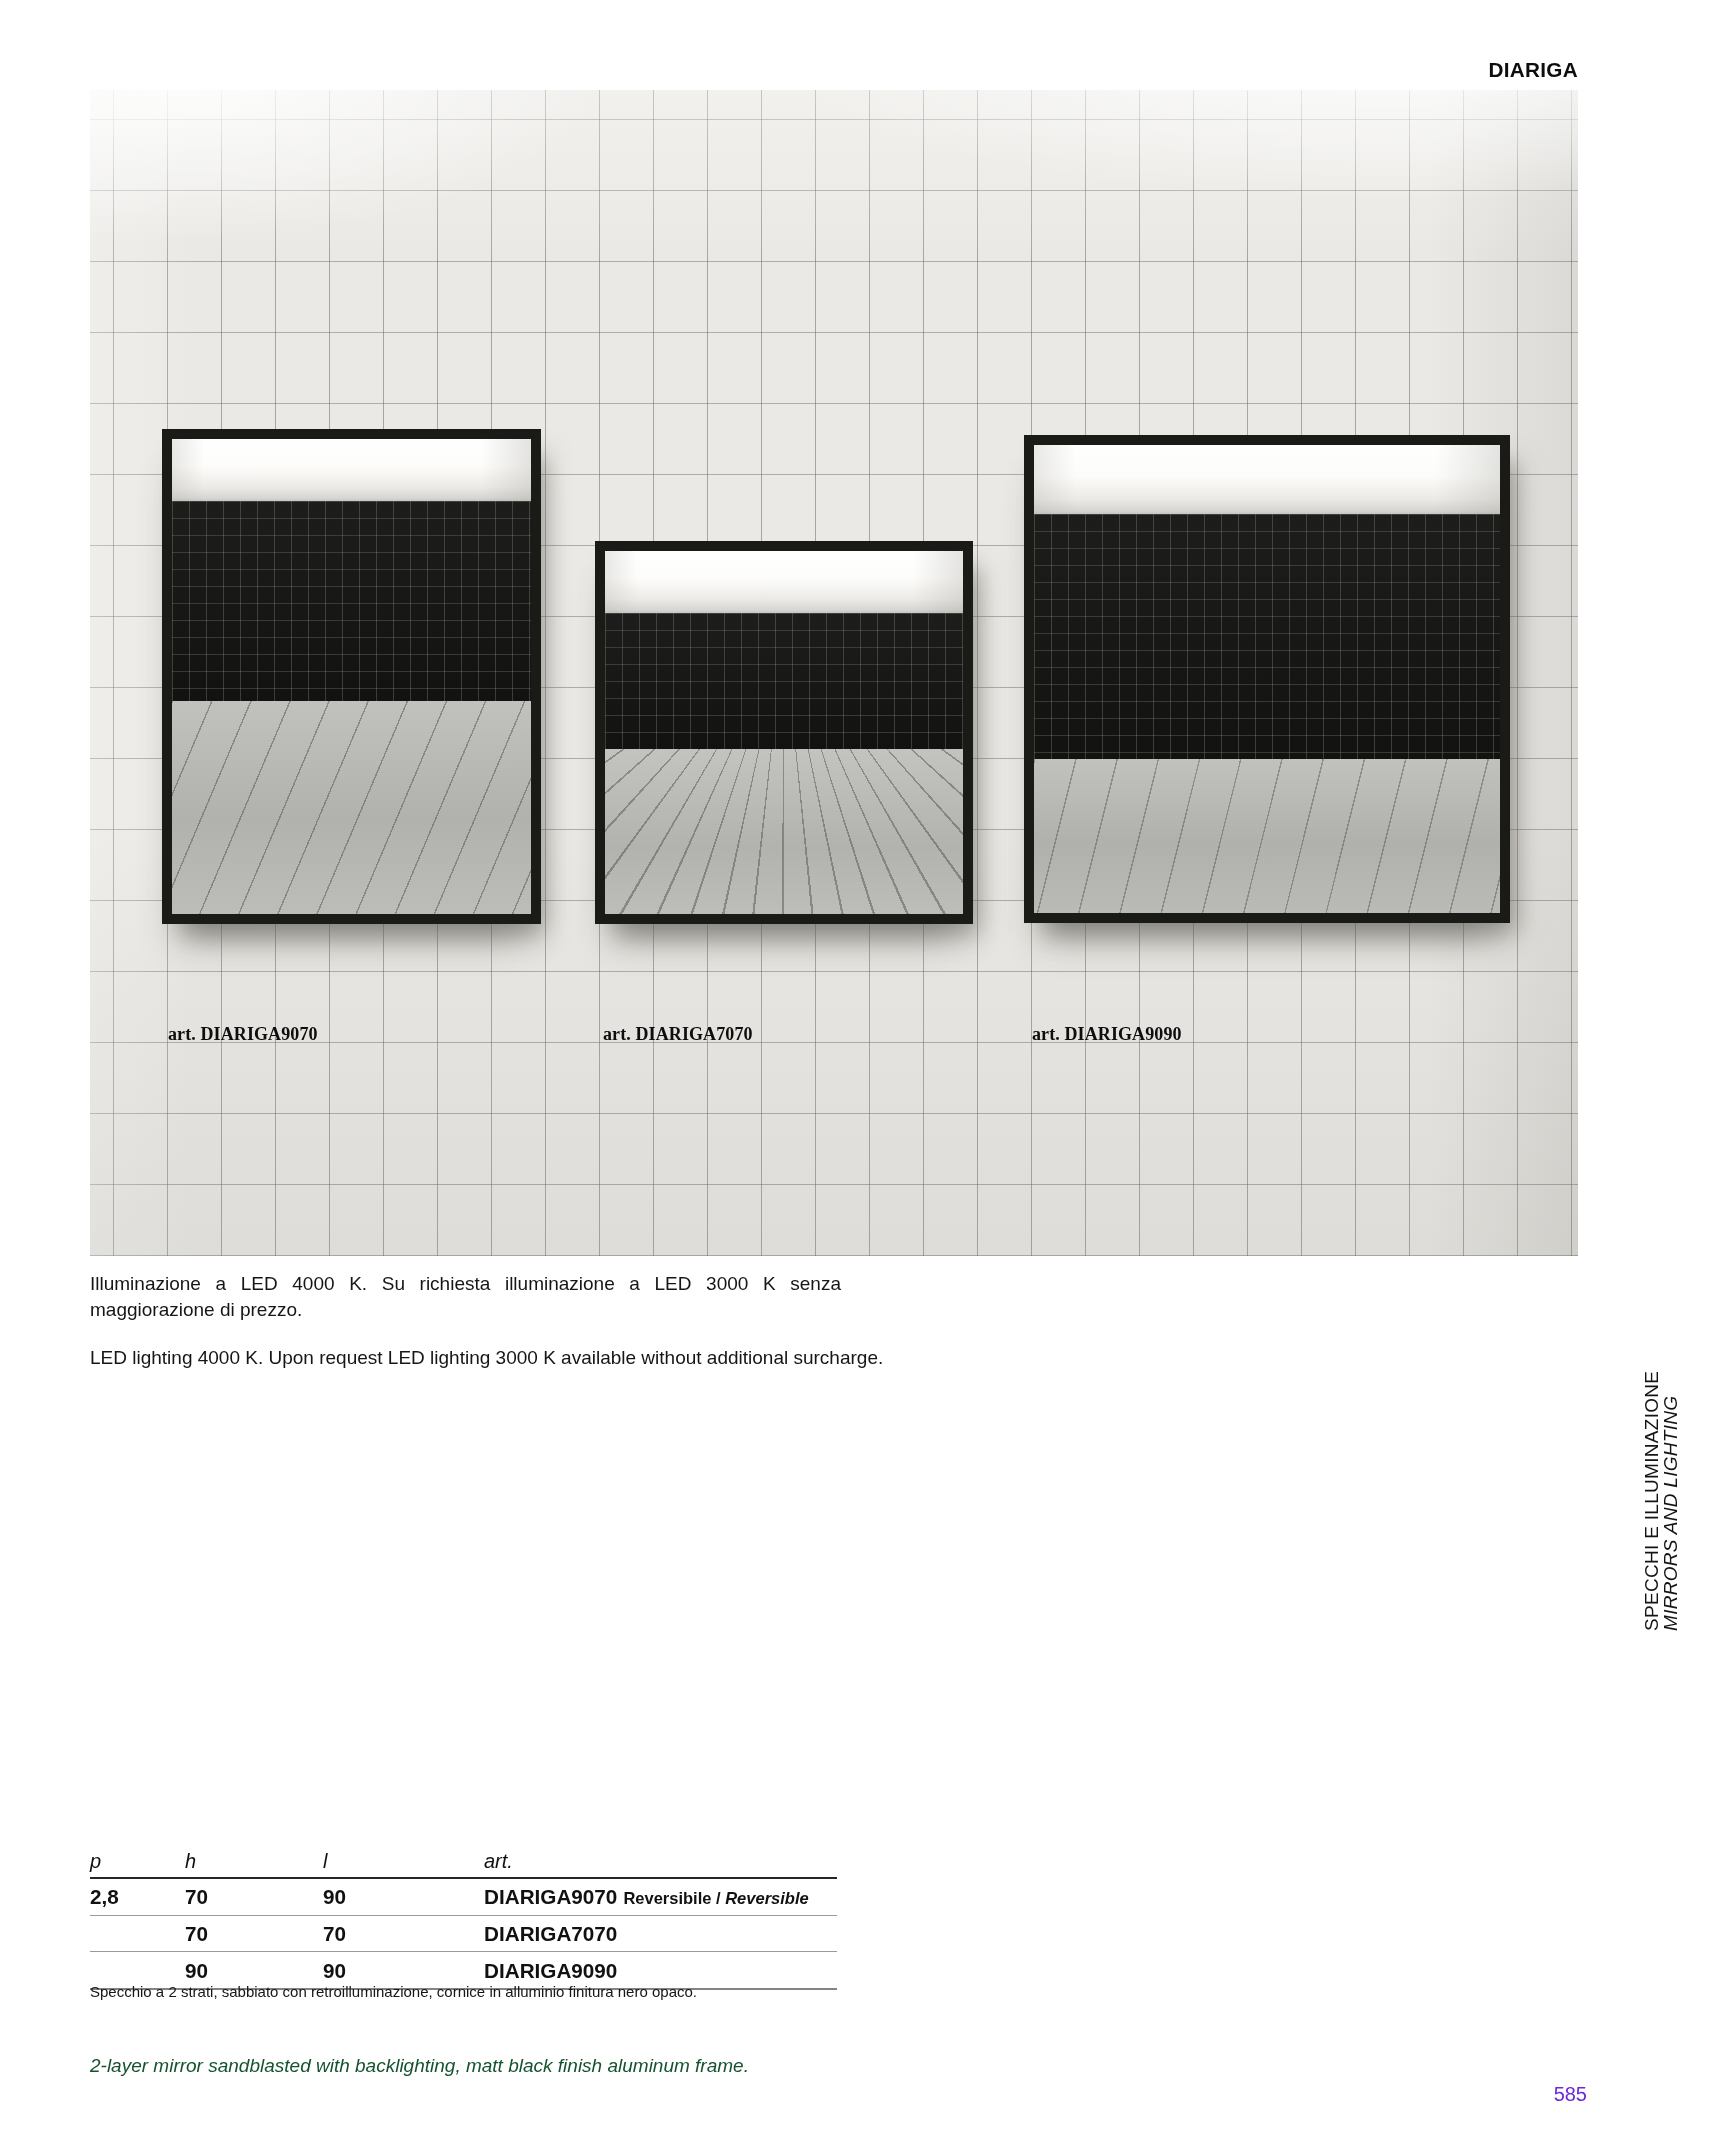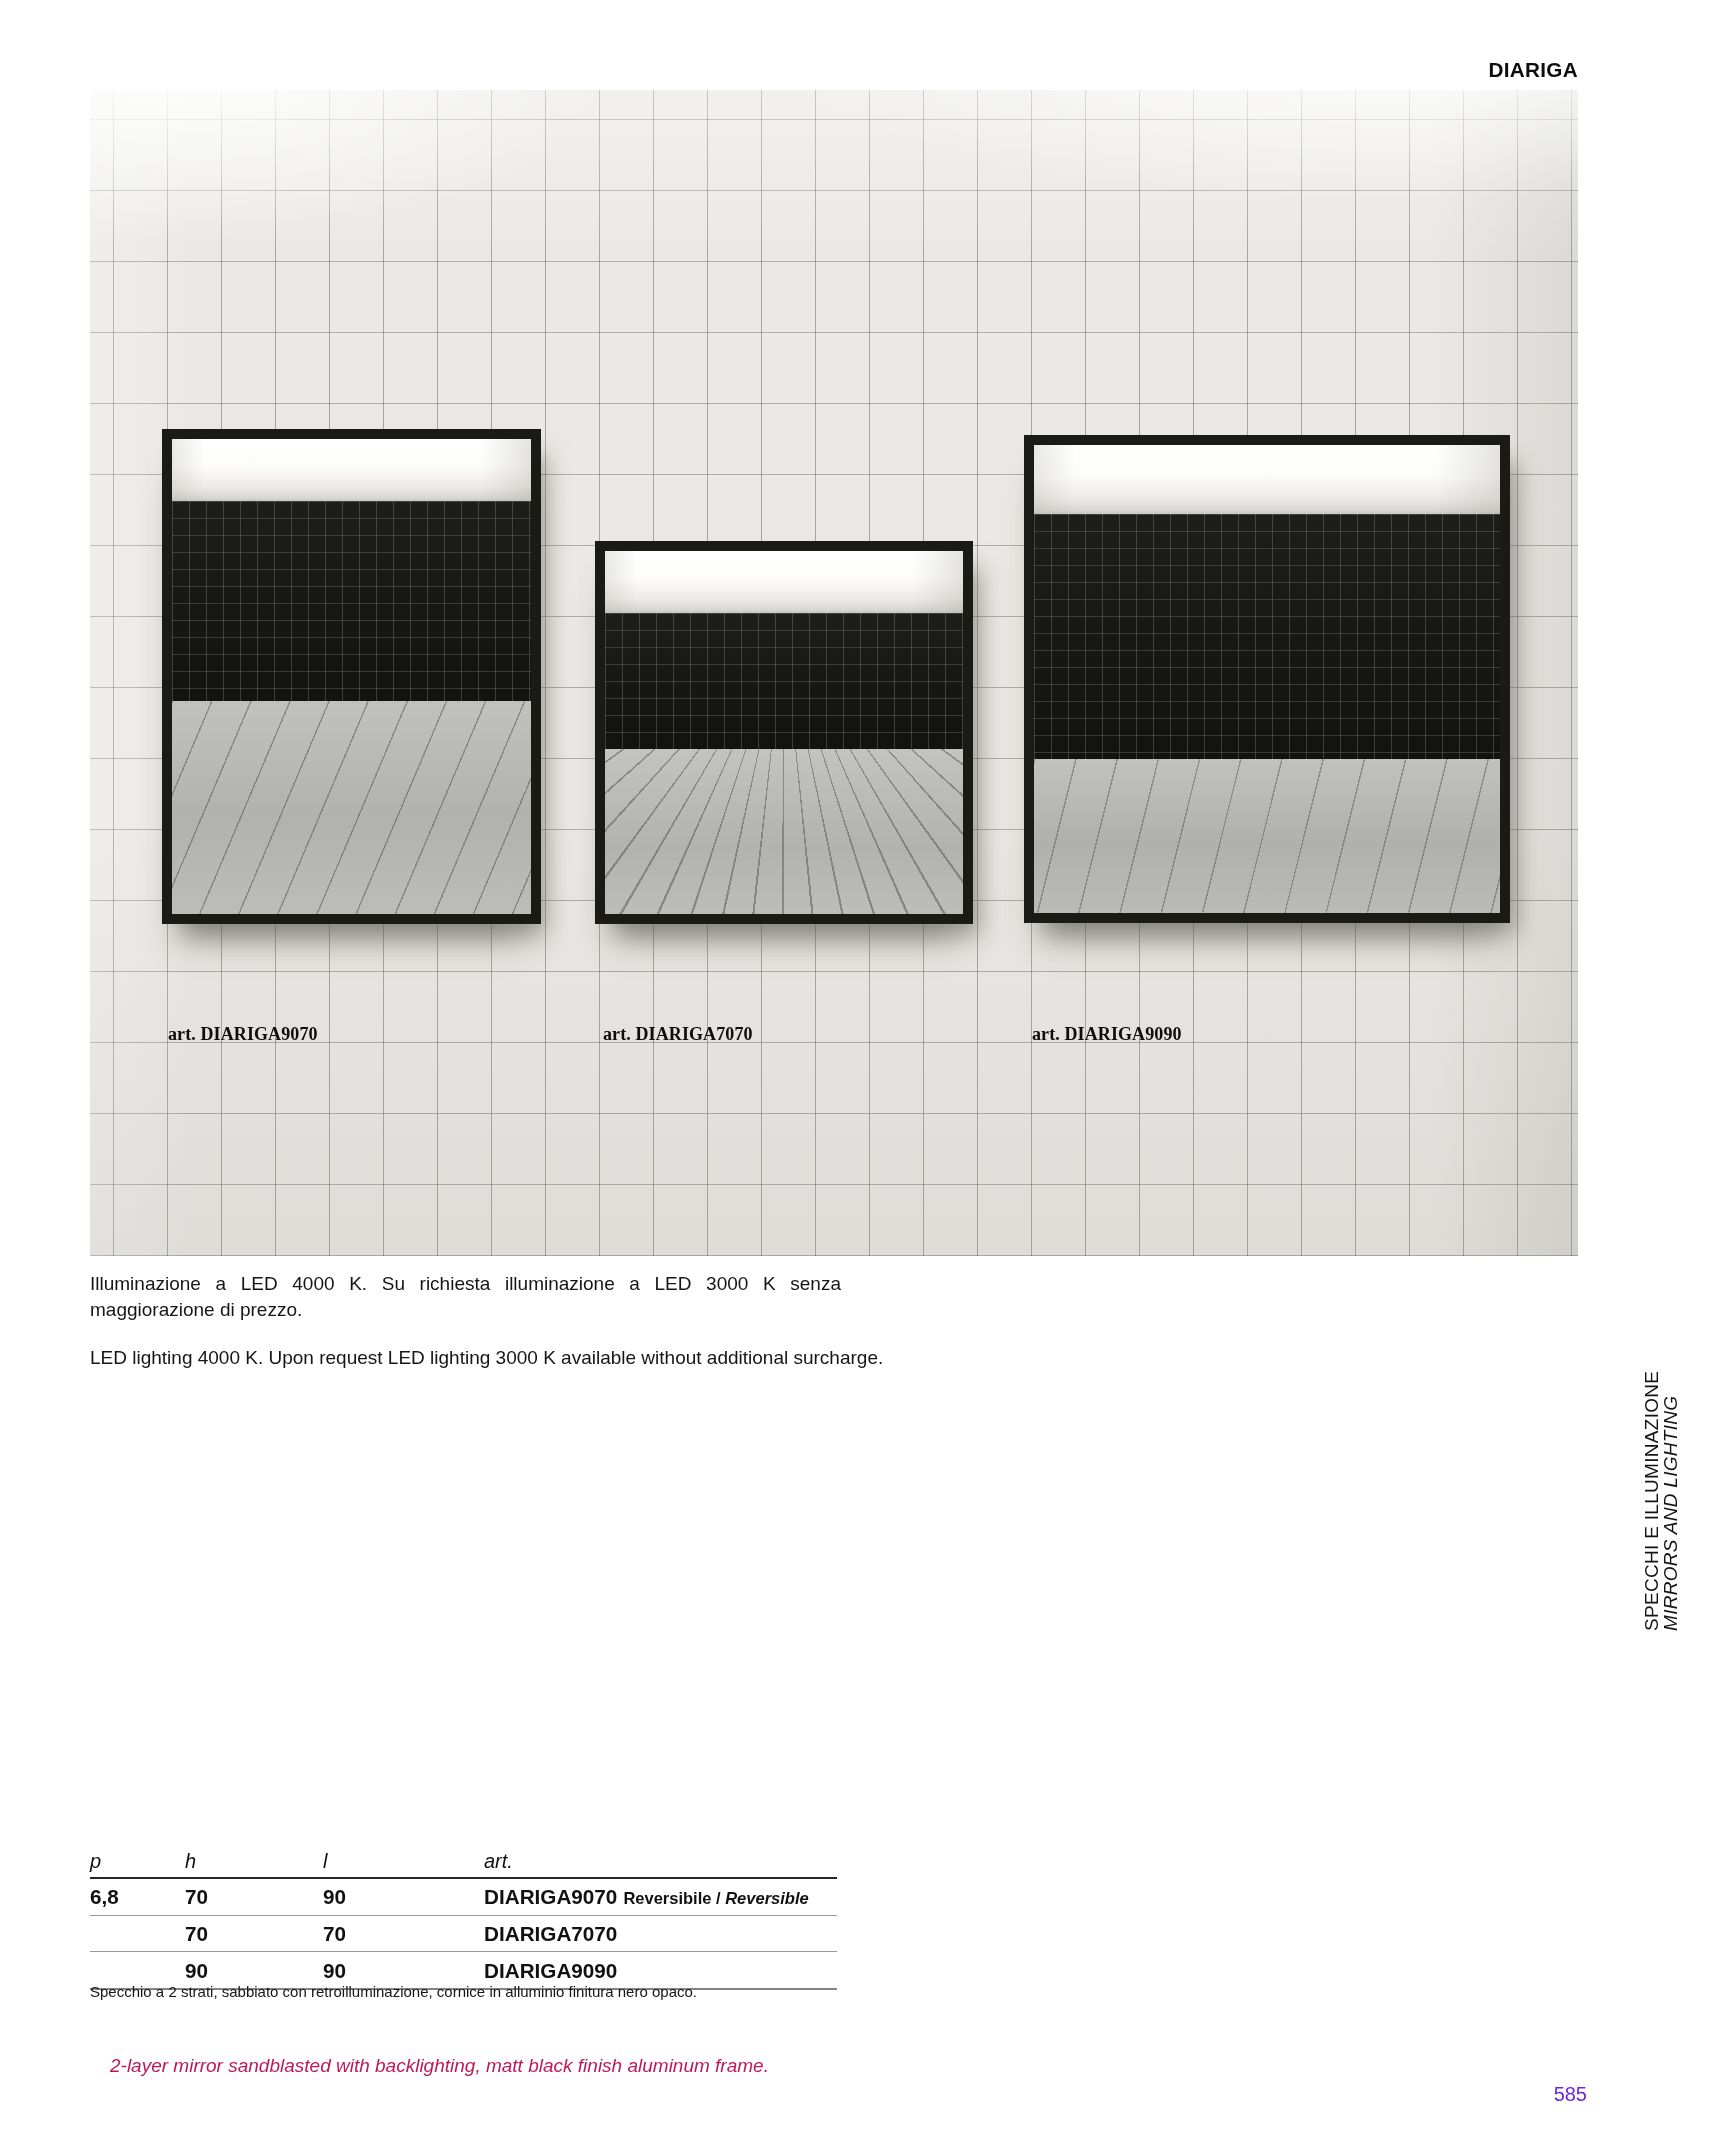--- a/index.html
+++ b/index.html
@@ -100,21 +100,21 @@
   .t-data.last{border-bottom:2.1px solid #848484;}
   .t-note{font-size:16.5px;font-weight:bold;margin-left:6px;}
   .t-note-i{font-size:16.5px;font-weight:bold;font-style:italic;}
   
   .mat-it{
     position:absolute;left:90px;top:1978px;width:834px;
     font-size:15px;line-height:27.6px;color:#161616;
   }
   .mat-en{
     position:absolute;left:90px;top:2053px;width:896px;
-    font-size:19px;line-height:26px;font-style:italic;color:#be185d;margin-left:20px;
+    font-size:19px;line-height:26px;font-style:italic;color:#14532d;
   }
   
   .page-num{position:absolute;top:2083px;right:134px;font-size:20px;color:#6d28d9;}
 </style>
 </head>
 <body>
 
 <div class="page-root">
 
   <div class="header-title">DIARIGA</div>
@@ -154,21 +154,21 @@
   </div>
 
   <div class="spec-table">
     <div class="t-row t-head">
       <div>p</div>
       <div>h</div>
       <div>l</div>
       <div>art.</div>
     </div>
     <div class="t-row t-data">
-      <div>6,8</div>
+      <div>2,8</div>
       <div>70</div>
       <div>90</div>
       <div><span>DIARIGA9070</span><span class="t-note">Reversibile / </span><span class="t-note-i">Reversible</span></div>
     </div>
     <div class="t-row t-data">
       <div></div>
       <div>70</div>
       <div>70</div>
       <div><span>DIARIGA7070</span></div>
     </div>

